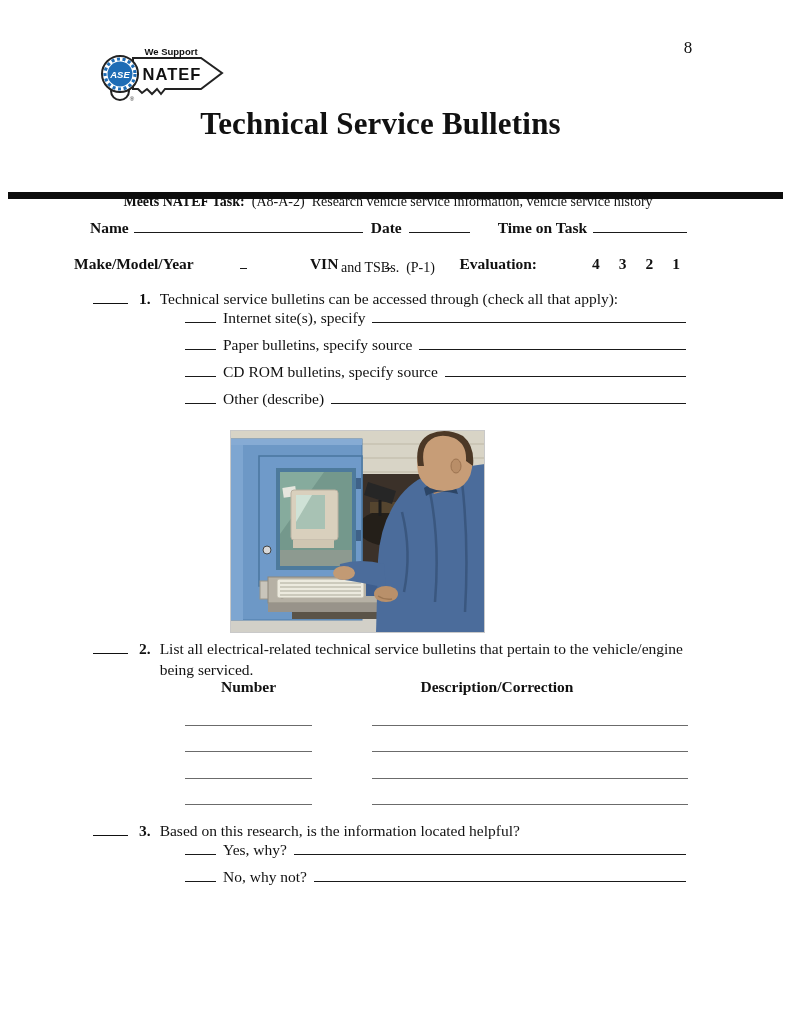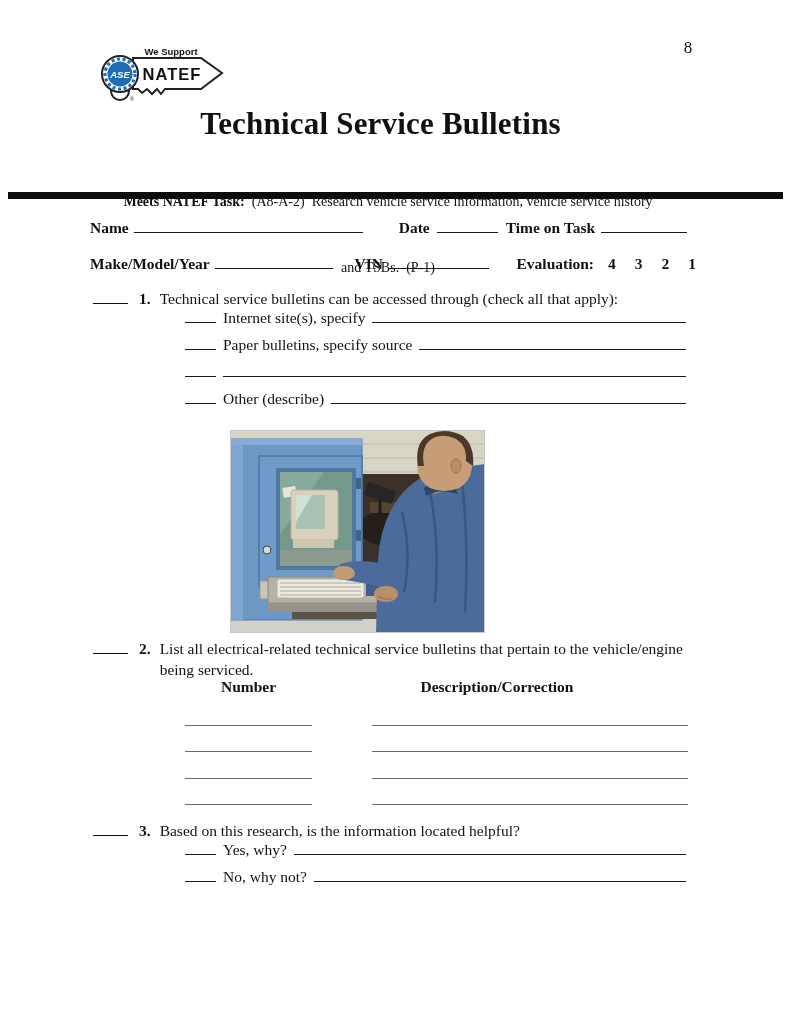--- a/index.html
+++ b/index.html
@@ -13,21 +13,21 @@
   
   .pagenum{left:668px;top:38px;width:40px;text-align:center;font-size:17px;}
   
   .title{left:0;top:106px;width:761px;text-align:center;font-size:31px;font-weight:bold;letter-spacing:.2px;}
   .subtitle{left:0;top:147px;width:704px;text-align:center;font-size:14px;line-height:22px;white-space:pre-wrap;margin-left:36px;}
   .subtitle .b{font-weight:bold;}
   .rule{left:8px;top:192px;width:775px;height:7px;background:#0c0c0c;}
   
   .info-row{display:flex;align-items:baseline;font-weight:bold;font-size:15.5px;}
   .row1{left:90px;top:219px;width:597px;}
-  .row2{left:90px;top:255px;width:606px;}
+  .row2{left:74px;top:255px;width:606px;gap:41px;}
   .iline{display:inline-block;height:13px;border-bottom:1.6px solid #1a1a1a;}
   .scores{display:flex;gap:19px;margin-left:14px;}
   
   .q-row{display:flex;align-items:baseline;font-size:15.5px;}
   .q-blank{width:35px;height:13px;border-bottom:1.8px solid #111;flex:none;}
   .q-num{font-weight:bold;margin:0 9px 0 11px;flex:none;}
   .q1{left:93px;top:290px;width:640px;}
   .q2{left:93px;top:638px;width:640px;}
   .q3{left:93px;top:822px;width:640px;}
   .q2 .qtext{line-height:21px;}
@@ -76,23 +76,23 @@
   <div class="abs subtitle">
     <div><span class="b">Meets NATEF Task:</span><span>  (A8-A-2)  Research vehicle service information, vehicle service history</span></div>
     <div>and TSBs.  (P-1)</div>
   </div>
 
   <div class="abs rule"></div>
 
   <div class="abs info-row row1">
     <span>Name</span>
     <span class="iline" style="width:229px;margin-left:5px;"></span>
-    <span style="margin-left:36px;">Date</span>
+    <span style="margin-left:8px;">Date</span>
     <span class="iline" style="width:61px;margin-left:7px;"></span>
-    <span style="margin-left:8px;">Time on Task</span>
+    <span style="margin-left:28px;">Time on Task</span>
     <span class="iline" style="flex:1;margin-left:6px;"></span>
   </div>
 
   <div class="abs info-row row2">
     <span>Make/Model/Year</span>
     <span class="iline" style="width:122px;margin-left:5px;"></span>
     <span style="margin-left:22px;">VIN</span>
     <span class="iline" style="width:104px;margin-left:6px;"></span>
     <span style="margin-left:27px;">Evaluation:</span>
     <span class="scores">
@@ -115,20 +115,21 @@
       <span class="o-label">Internet site(s), specify</span>
       <span class="fill-line"></span>
     </div>
     <div class="opt-row">
       <span class="o-blank"></span>
       <span class="o-label">Paper bulletins, specify source</span>
       <span class="fill-line"></span>
     </div>
     <div class="opt-row">
       <span class="o-blank"></span>
+      <span class="o-label">CD ROM bulletins, specify source</span>
       <span class="fill-line"></span>
     </div>
     <div class="opt-row">
       <span class="o-blank"></span>
       <span class="o-label">Other (describe)</span>
       <span class="fill-line"></span>
     </div>
   </div>
 
   <div class="abs photo">

